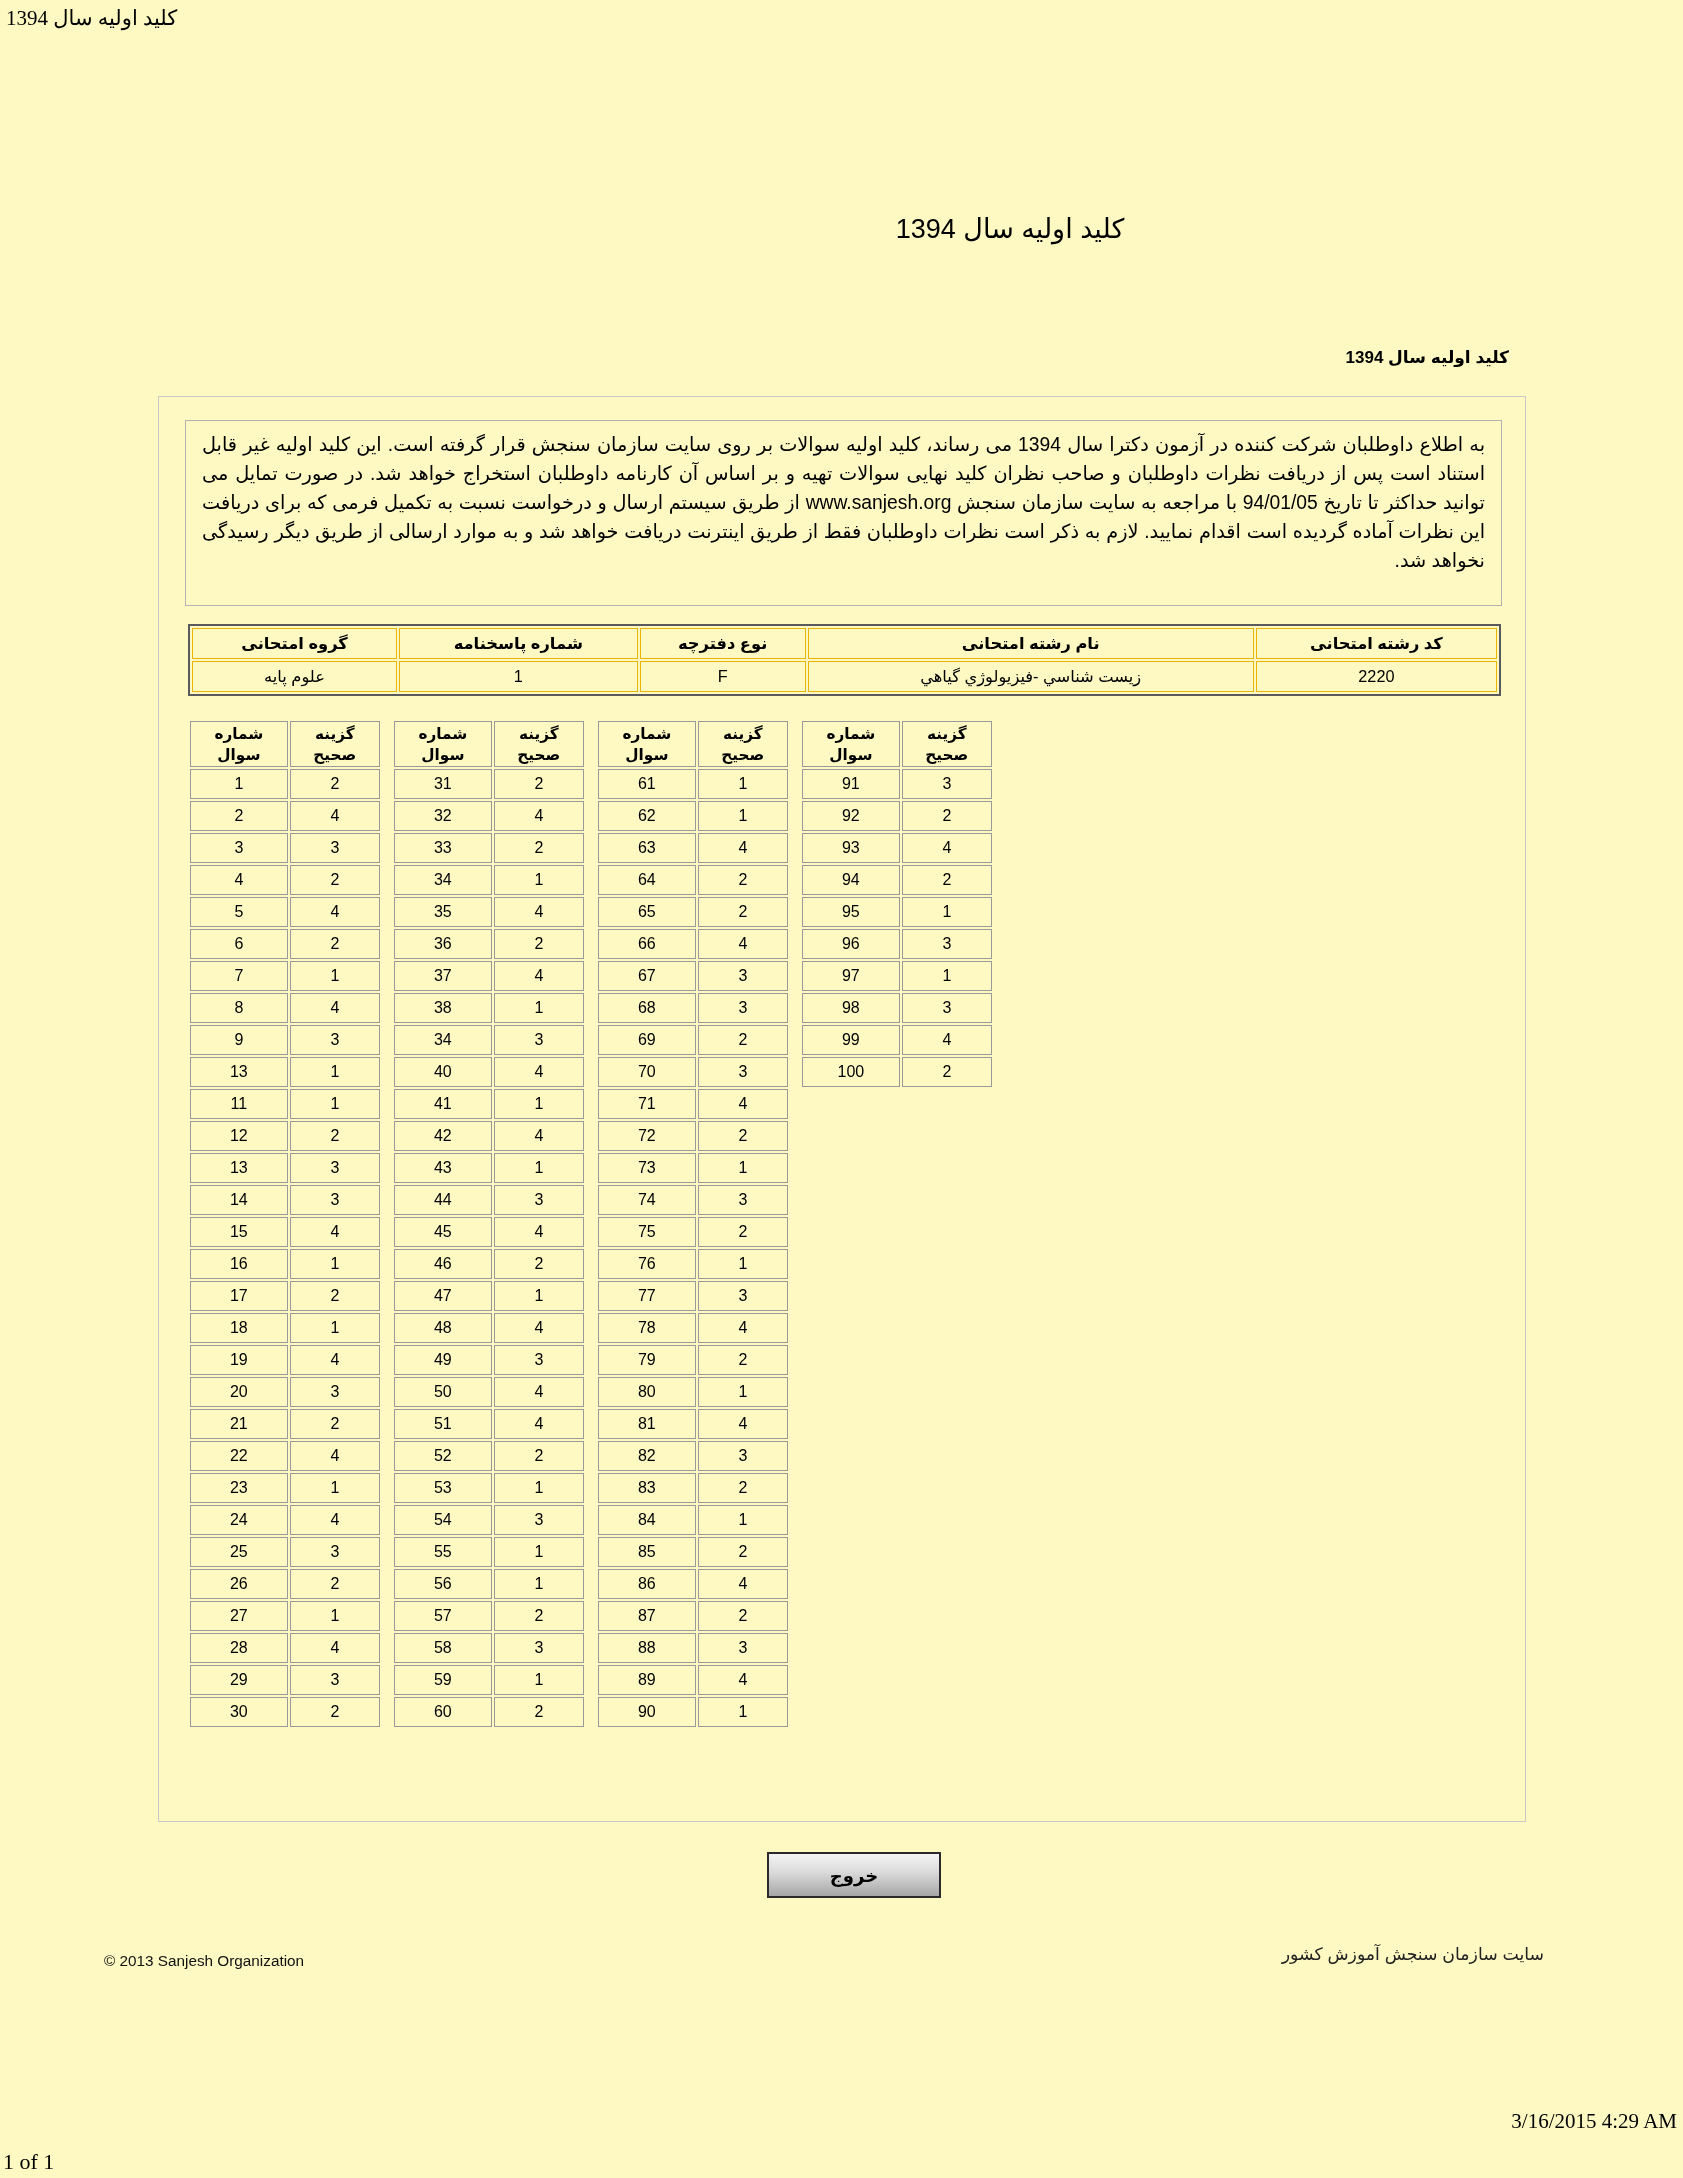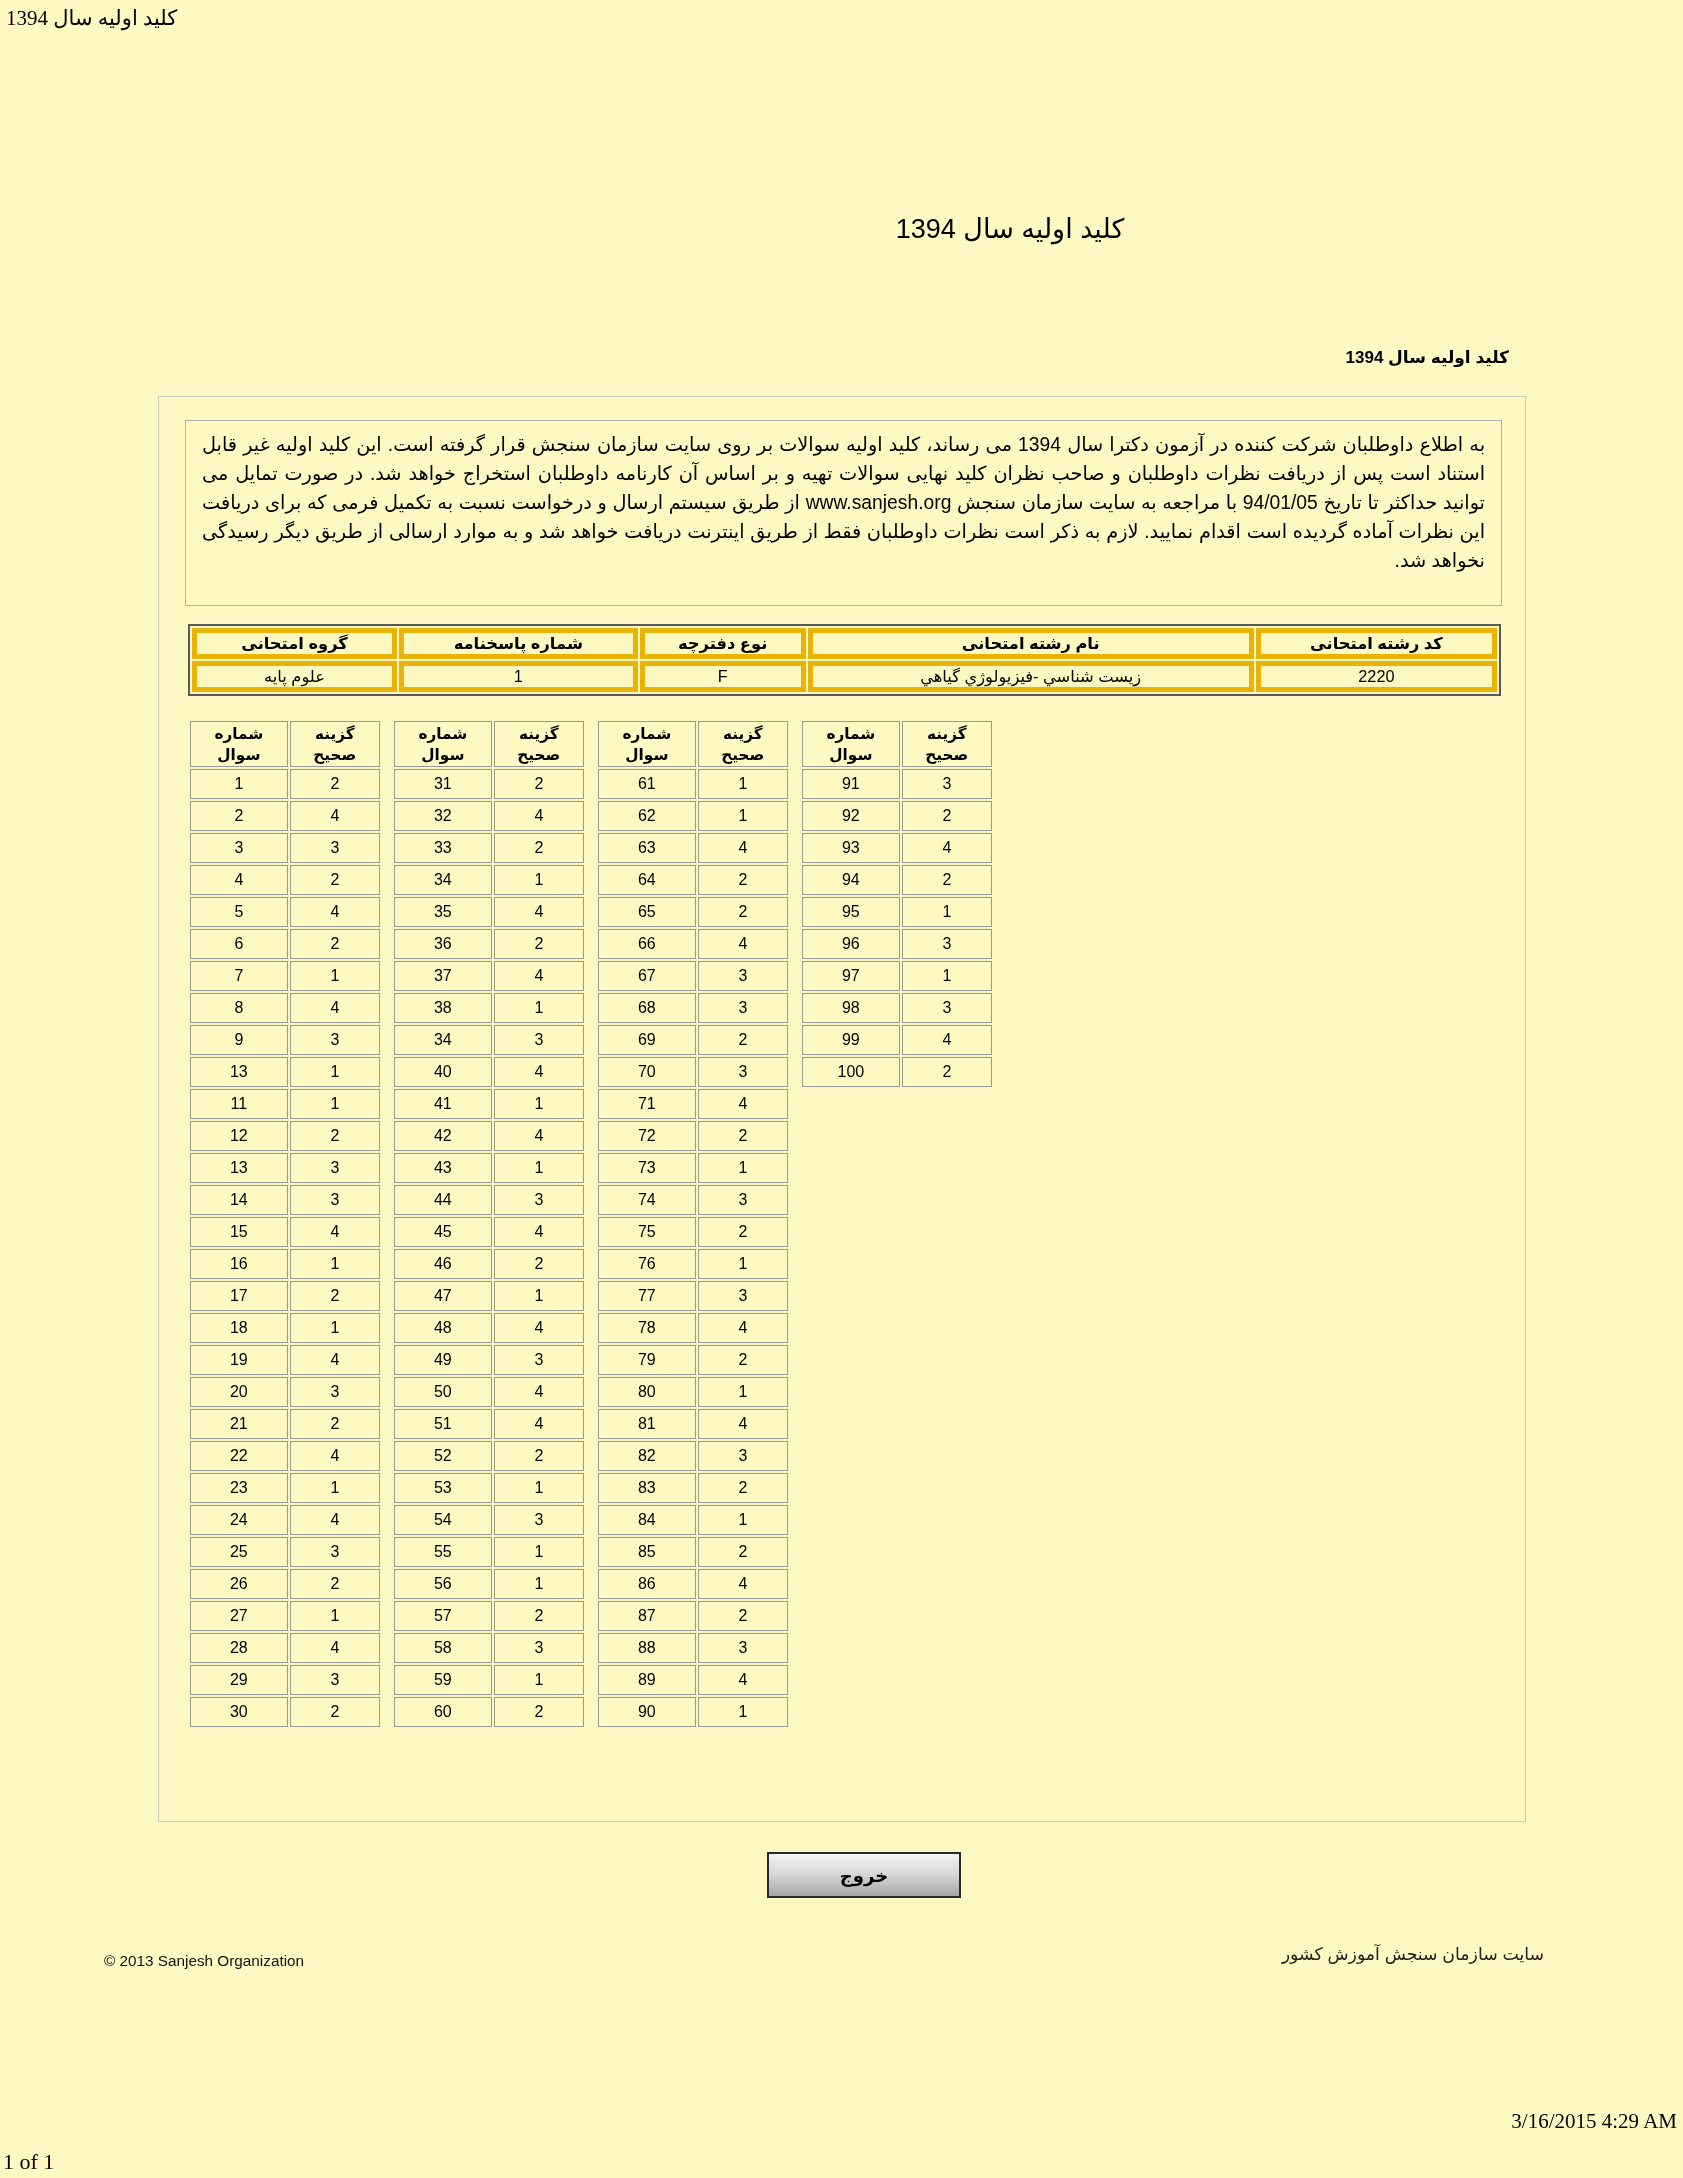--- a/index.html
+++ b/index.html
@@ -50,21 +50,21 @@
   }
 
   .info-table {
     position: absolute; left: 188px; top: 624px;
     width: 1313px;
     direction: rtl;
     border-collapse: separate; border-spacing: 2px;
     border: 2px solid #5a5a5a;
   }
   .info-table th, .info-table td {
-    border: 5px solid #eab308;
+    border: 1px solid #eab308;
     text-align: center; vertical-align: middle;
     font-size: 16.3px; height: 31px; padding: 0 6px;
   }
   .info-table th { font-weight: bold; }
 
   table.anskey {
     position: absolute; top: 719px; width: 194px;
     border-collapse: separate; border-spacing: 2px;
     direction: ltr;
   }
@@ -81,21 +81,21 @@
     text-align: center; vertical-align: middle;
     padding: 0;
   }
   #anskey-0 { left: 188px; }
   #anskey-1 { left: 392px; }
   #anskey-2 { left: 596px; }
   #anskey-3 { left: 800px; }
 
   .exit-button {
     position: absolute; left: 767px; top: 1852px;
-    width: 194px; height: 46px;
+    width: 174px; height: 46px;
     background: linear-gradient(to bottom, #f4f4f4 0%, #d9d9d9 45%, #a6a6a6 100%);
     border: 2px solid #2a2a2a;
     font-size: 18px; font-weight: bold;
     text-align: center; line-height: 42px;
     direction: rtl; cursor: pointer;
     font-family: "Liberation Sans", "DejaVu Sans", sans-serif;
     display: block; color: #000;
   }
 
   .footer-left {

